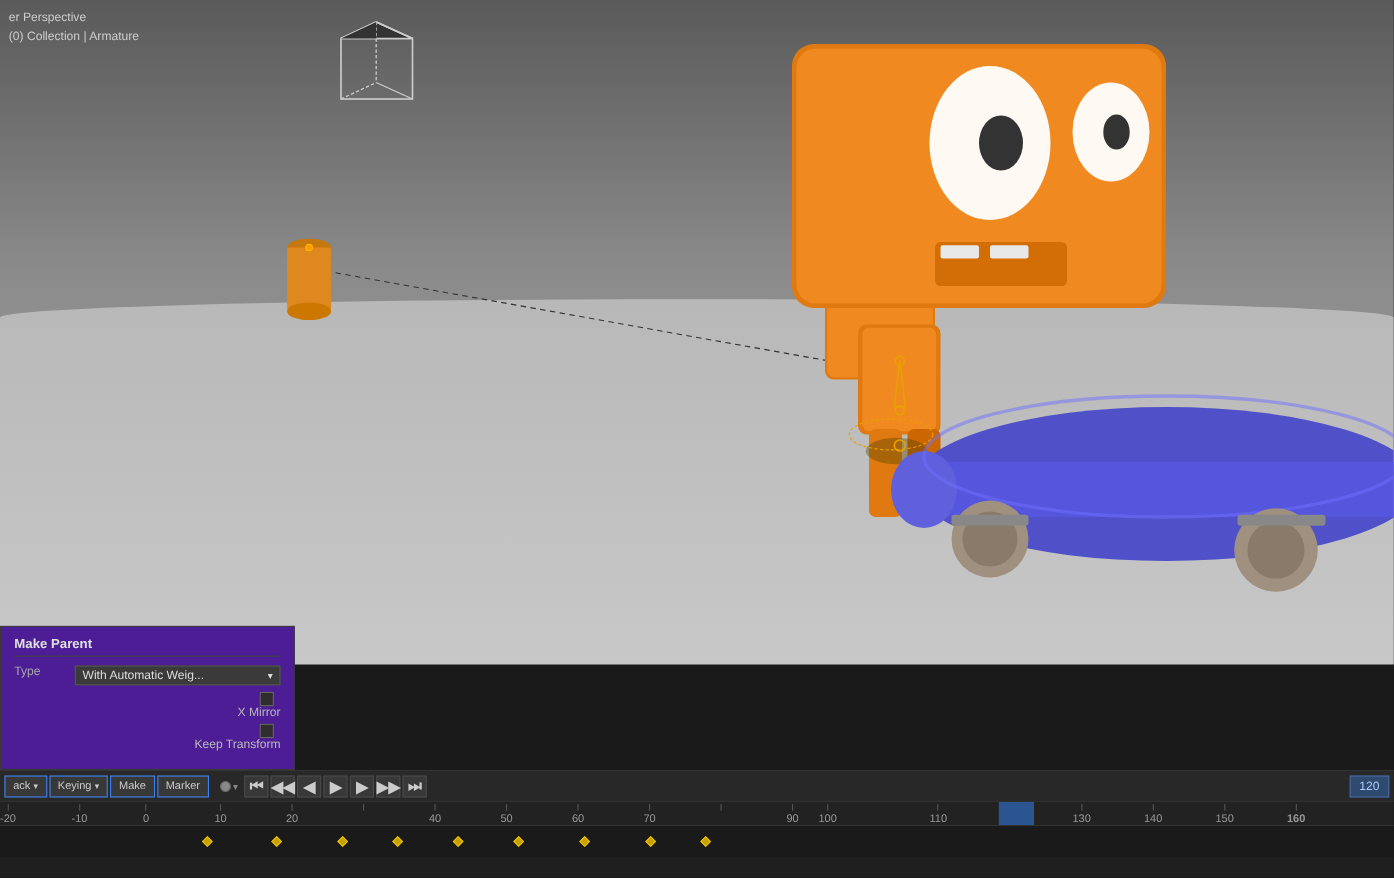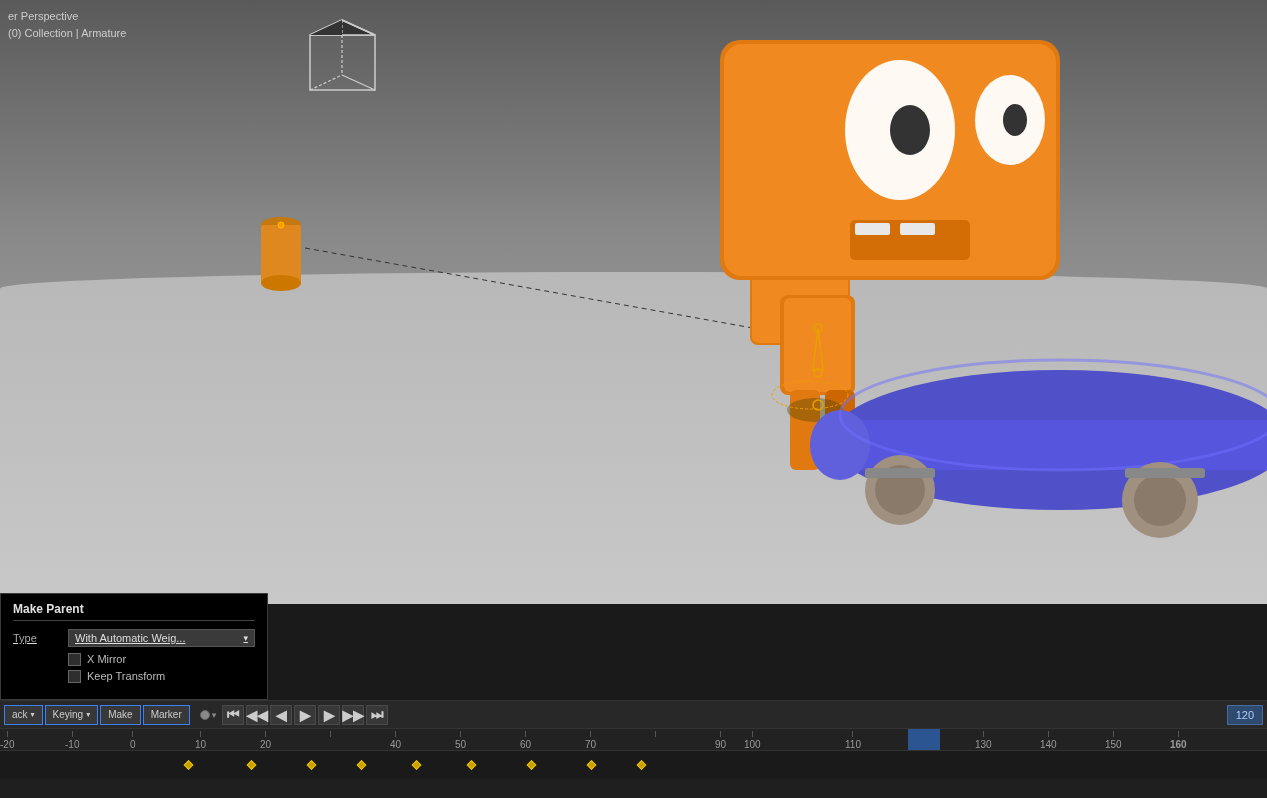--- a/index.html
+++ b/index.html
@@ -47,40 +47,38 @@
       width: 110px;
       height: 90px;
     }
 
     
     #make-parent-panel {
       position: absolute;
       left: 0;
       bottom: 98px;
       width: 268px;
-      background: #000000;
+      background: #4c1d95;
       border: 1px solid #3a3a3a;
       padding: 8px 12px 12px;
       z-index: 10;
     }
 
     .panel-title {
       font-size: 12px;
       font-weight: bold;
       color: #e0e0e0;
       margin-bottom: 8px;
       padding-bottom: 4px;
       border-bottom: 1px solid #444;
     }
 
     .panel-row {
       display: flex;
-      align-items: center;
       margin-bottom: 6px;
-      text-decoration: underline;
     }
 
     .panel-label {
       color: #aaa;
       font-size: 11px;
       width: 55px;
       flex-shrink: 0;
     }
 
     .panel-dropdown {
@@ -96,23 +94,24 @@
       align-items: center;
       justify-content: space-between;
     }
 
     .panel-dropdown span:last-child {
       font-size: 9px;
     }
 
     .checkbox-row {
       display: flex;
-      align-items: flex-start;
+      align-items: flex-end;
       margin-bottom: 4px;
       padding-left: 55px;
+      flex-direction: column;
     }
 
     .checkbox-box {
       width: 13px;
       height: 13px;
       border: 1px solid #666;
       background: #2e2e2e;
       margin-right: 6px;
       flex-shrink: 0;
     }

